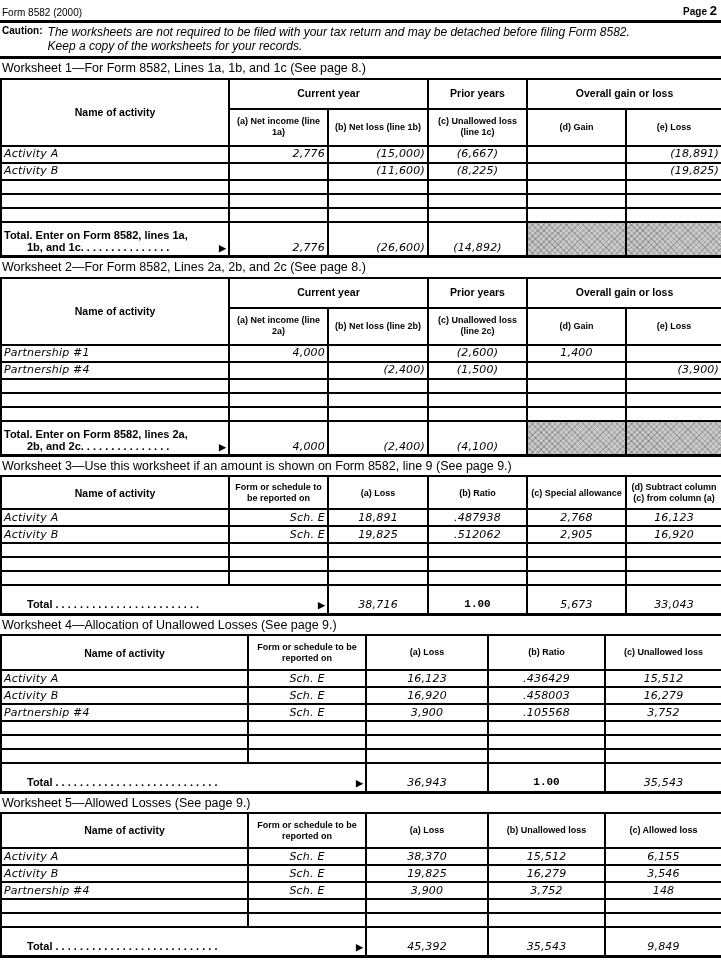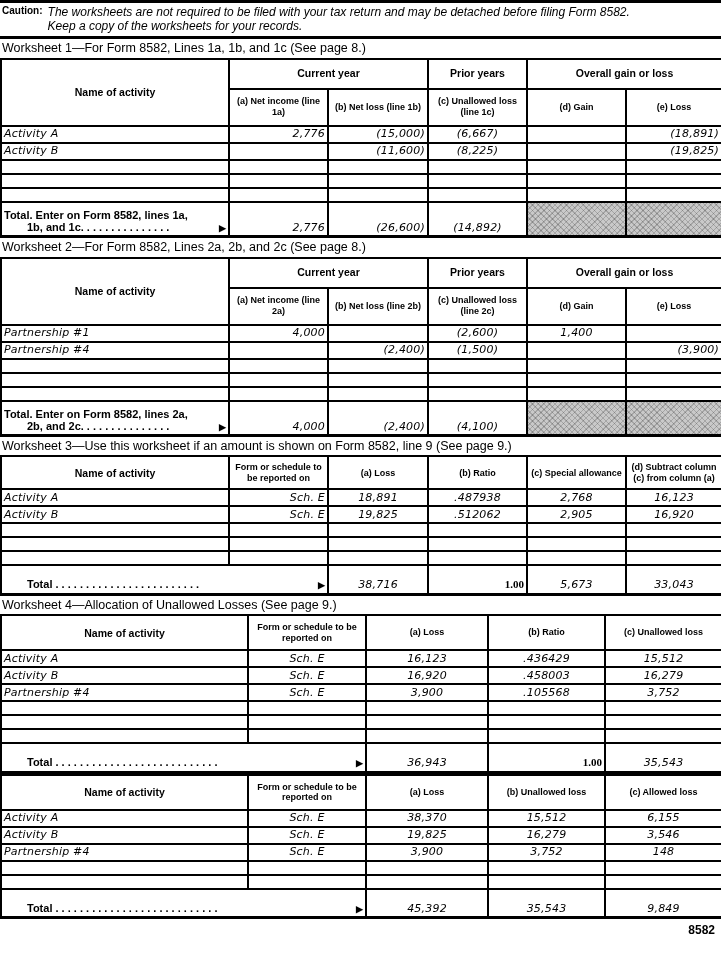--- a/index.html
+++ b/index.html
@@ -41,29 +41,36 @@
   .total-label { font-size:10px; font-weight:bold; text-align:left; vertical-align:middle; padding:1px 3px; line-height:1.25; }
   .tl2 { display:flex; align-items:baseline;margin-left:23px; }
   .leaders { flex:1 1 auto; overflow:hidden; white-space:nowrap; font-weight:bold; padding:0 3px; }
   .arrow { font-size:9px; line-height:1; }
   .shaded {
     background-color:#c9c9c9;
     background-image:
       repeating-linear-gradient(45deg,  rgba(0,0,0,.18) 0 1px, transparent 1px 4px),
       repeating-linear-gradient(135deg, rgba(0,0,0,.18) 0 1px, transparent 1px 4px);
   }
-  .b100 { font-family:Liberation Serif, serif; font-style:normal; font-weight:bold; font-size:10.5px;text-align:right; }
+  .b100 { font-family:Liberation Mono, monospace; font-style:normal; font-weight:bold; font-size:10.5px; }
   .footer { text-align:right; padding:4px 6px 0 0; font-size:9px; }
   .footer .fnum { font-weight:bold; font-size:12px; }
 </style>
 </head>
 <body>
 
 <div class="page">
 
+  <div class="topbar">
+    <span>Form 8582 (2000)</span>
+    <span>
+      <span class="pageword">Page</span>
+      <span class="pagenum">2</span>
+    </span>
+  </div>
 
   <div class="caution">
     <span class="clabel">Caution:</span>
     <span class="ctext">The worksheets are not required to be filed with your tax return and may be detached before filing Form 8582. Keep a copy of the worksheets for your records.</span>
   </div>
 
   <div class="ws-title" id="ws1-title">
     <span class="t">Worksheet 1—For Form 8582, Lines 1a, 1b, and 1c</span>
     <span class="n">(See page 8.)</span>
   </div>
@@ -381,20 +388,24 @@
           <span class="arrow">▶</span>
         </div>
       </td>
       <td class="fv ct">36,943</td>
       <td class="b100 ct">1.00</td>
       <td class="fv ct">35,543</td>
     </tr>
   </tbody>
     </table>
 
+  <div class="ws-title">
+    <span class="t">Worksheet 5—Allowed Losses</span>
+    <span class="n">(See page 9.)</span>
+  </div>
   <table class="ws">
     <colgroup>
         <col style="width:247px">
         <col style="width:118px">
         <col style="width:122px">
         <col style="width:117px">
         <col style="width:117px">
       </colgroup>
     <tbody>
         <tr class="h2r">

